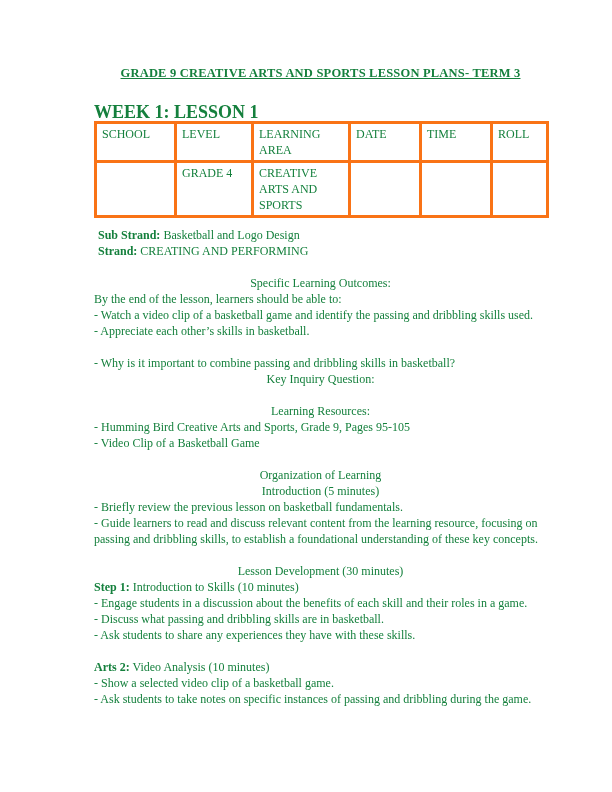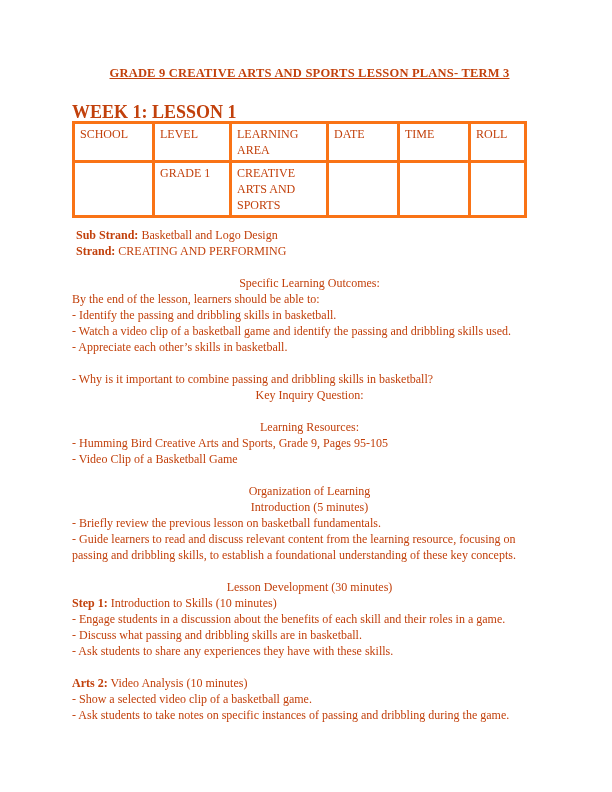--- a/index.html
+++ b/index.html
@@ -6,24 +6,24 @@
     margin: 0;
     padding: 0;
     background: #ffffff;
   }
   .page {
     position: relative;
     width: 612px;
     height: 792px;
     background: #ffffff;
     box-sizing: border-box;
-    padding: 64px 65px 0 72px;
+    padding: 64px 65px 0 94px;
     font-family: "Liberation Serif", "DejaVu Serif", serif;
     font-size: 12px;
-    color: #c2410c;
+    color: #15803d;
     overflow: hidden;
   }
   .doc-title {
     font-size: 12.5px;
     font-weight: bold;
     text-decoration: underline;
     text-align: center;
     line-height: 18px;
     margin: 0 0 22px 0;
     letter-spacing: 0.2px;
@@ -94,36 +94,35 @@
       <tr class="header-row">
           <td>SCHOOL</td>
           <td>LEVEL</td>
           <td>LEARNING AREA</td>
           <td>DATE</td>
           <td>TIME</td>
           <td>ROLL</td>
         </tr>
       <tr class="data-row">
           <td></td>
-          <td>GRADE 1</td>
+          <td>GRADE 4</td>
           <td>CREATIVE ARTS AND SPORTS</td>
           <td></td>
           <td></td>
           <td></td>
         </tr>
     </tbody>
   </table>
 
   <div class="content">
       <div class="line indent"><b>Sub Strand:</b><span> Basketball and Logo Design</span></div>
       <div class="line indent"><b>Strand:</b><span> CREATING AND PERFORMING</span></div>
       <div class="gap"></div>
       <div class="line heading">Specific Learning Outcomes:</div>
       <div class="line">By the end of the lesson, learners should be able to:</div>
-      <div class="line">- Identify the passing and dribbling skills in basketball.</div>
       <div class="line">- Watch a video clip of a basketball game and identify the passing and dribbling skills used.</div>
       <div class="line">- Appreciate each other’s skills in basketball.</div>
       <div class="gap"></div>
       <div class="line">- Why is it important to combine passing and dribbling skills in basketball?</div>
       <div class="line heading">Key Inquiry Question:</div>
       <div class="gap"></div>
       <div class="line heading">Learning Resources:</div>
       <div class="line">- Humming Bird Creative Arts and Sports, Grade 9, Pages 95-105</div>
       <div class="line">- Video Clip of a Basketball Game</div>
       <div class="gap"></div>

